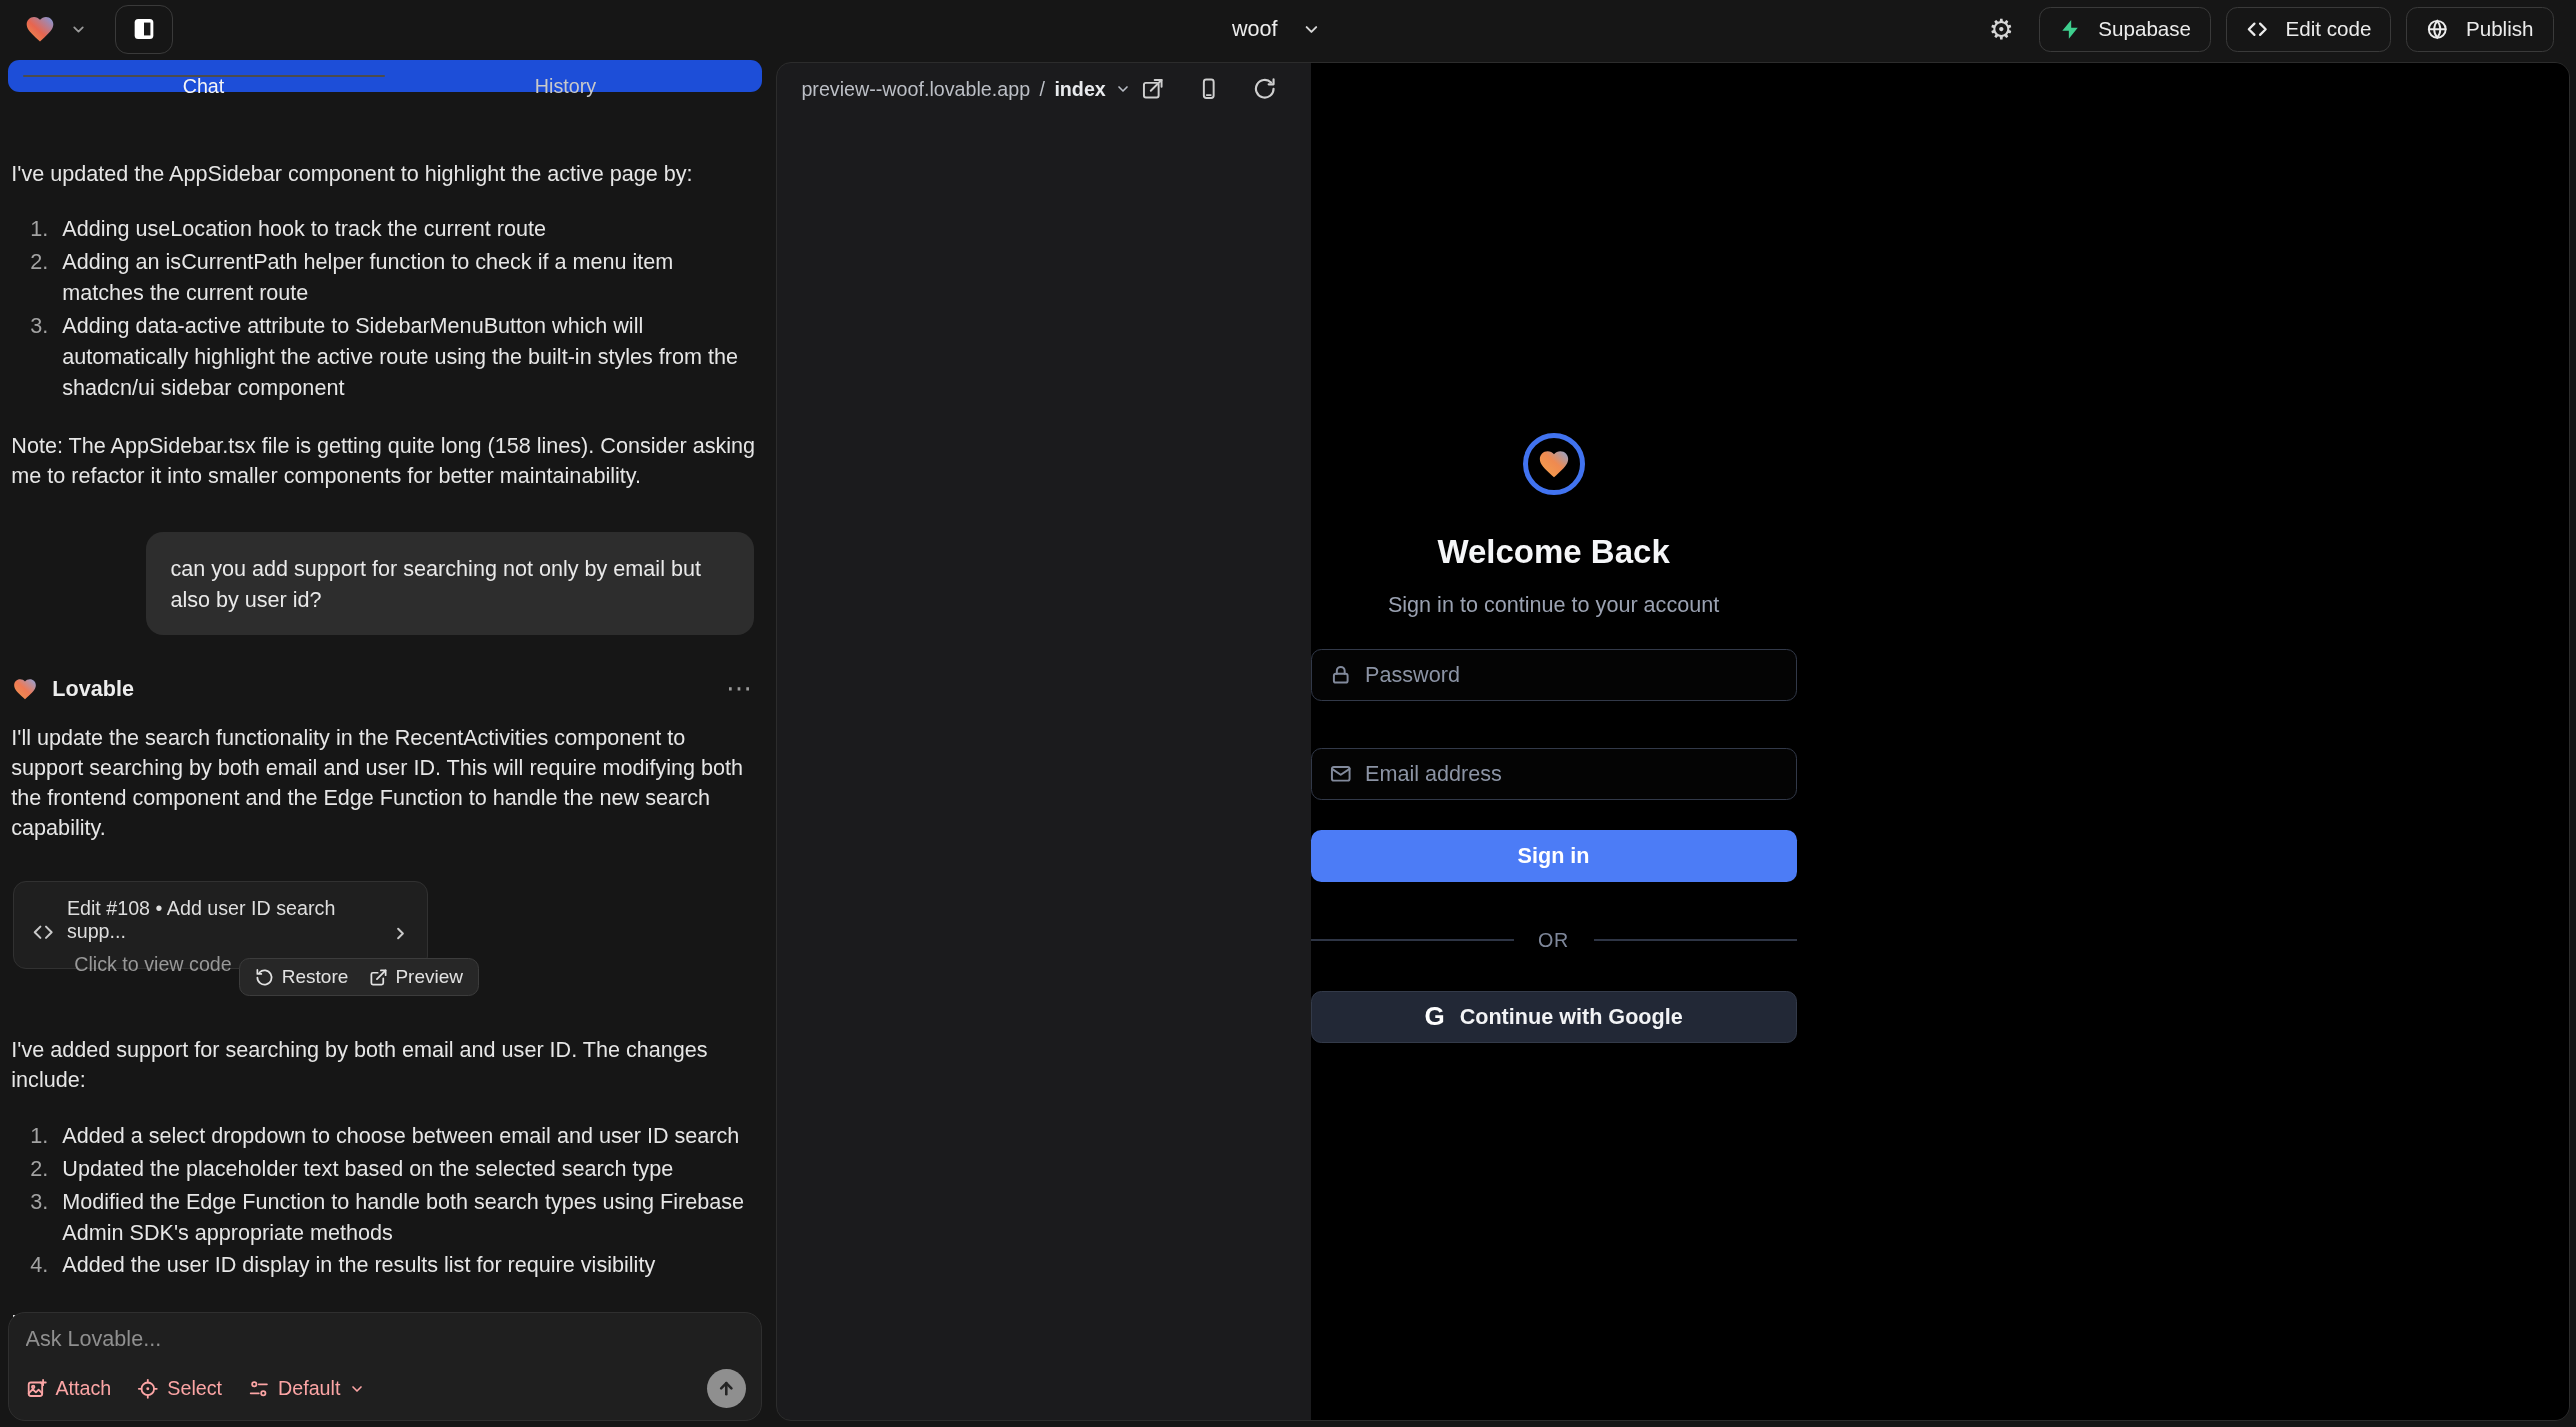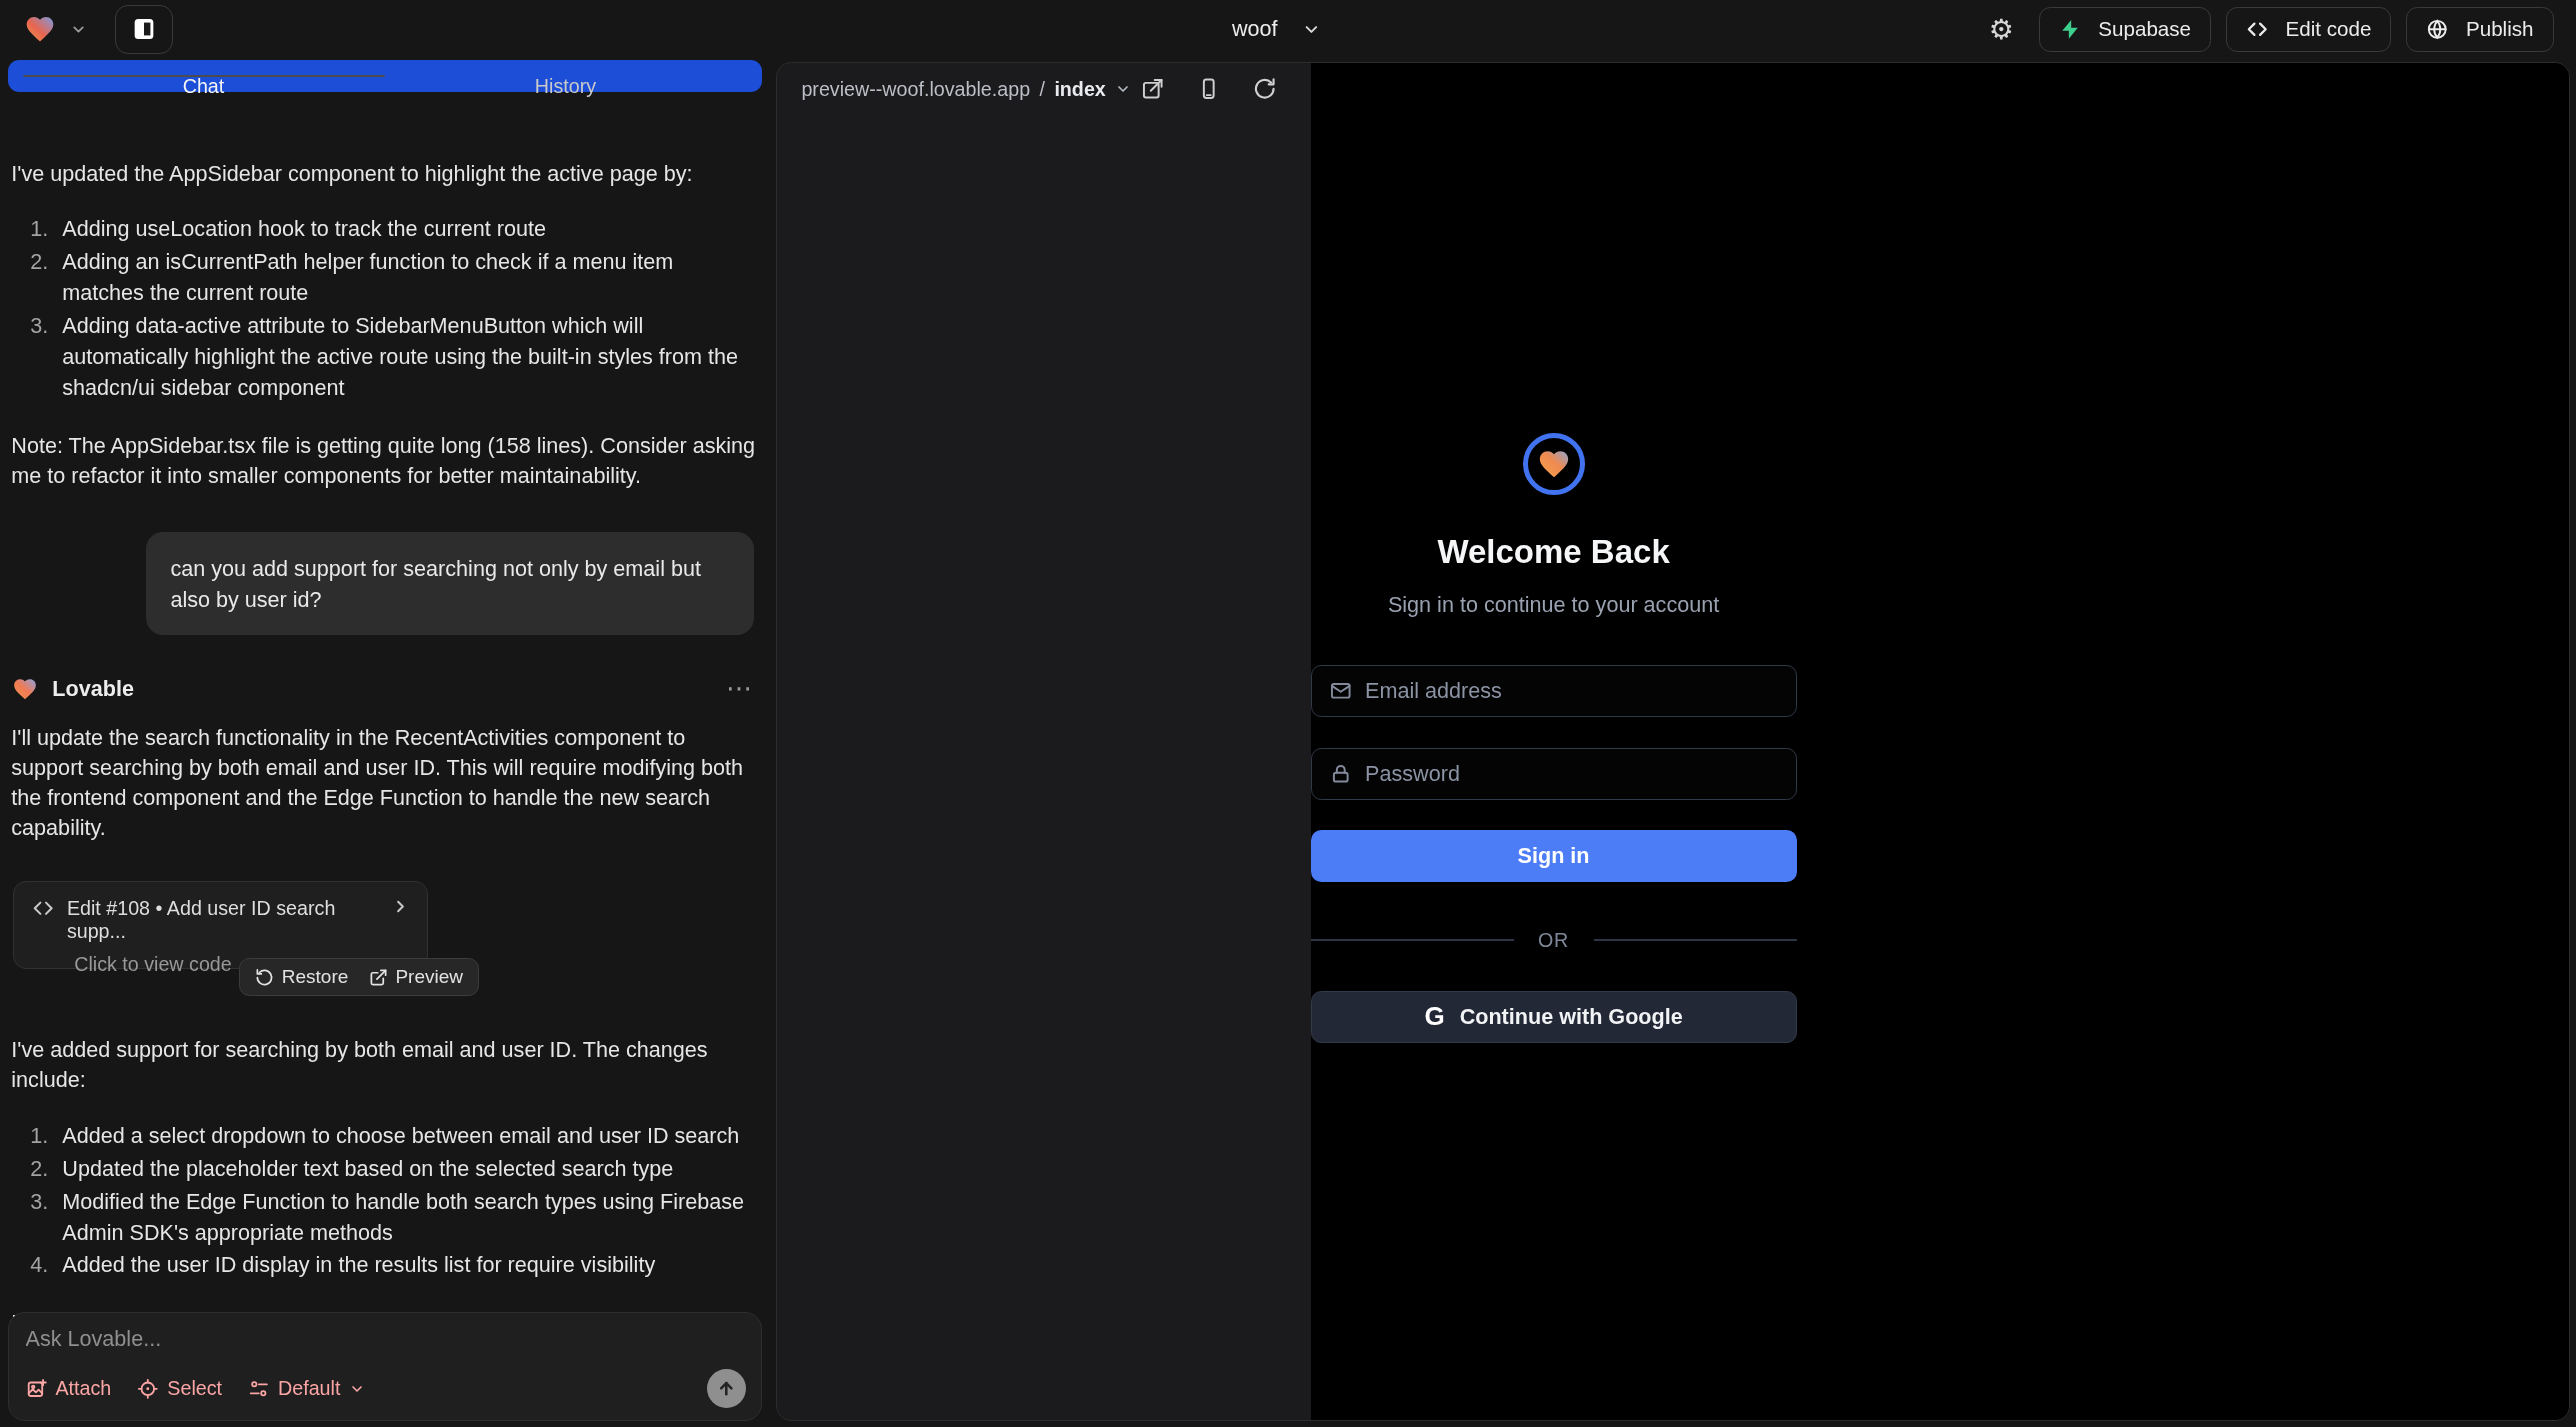--- a/index.html
+++ b/index.html
@@ -76,21 +76,21 @@
   .assistant-menu { margin-left: auto; margin-right: 7.5px; background: none; border: none;
     color: #9a9a9a; font-size: 26px; cursor: pointer; letter-spacing: 1.9px; }
   .assistant-row + .msg-p { margin-top: 19px; }
 
   .edit-wrap { position: relative; margin-top: 38px; height: 113px; }
   .edit-card {
     position: absolute; left: 1.9px; top: 0; width: 415px; height: 88px;
     background: #1f1f1f; border: 1.9px solid #313131; border-radius: 13px;
     padding: 15px 17px; cursor: pointer;
   }
-  .edit-card-title { display: flex; align-items: flex-start; gap: 11.3px; font-size: 19.7px; color: #dedede; }
+  .edit-card-title { display: flex; align-items: flex-end; gap: 11.3px; font-size: 19.7px; color: #dedede; }
   .edit-card-title .spacer { flex: 1; }
   .edit-card-sub { margin: 9.4px 0 0 43px; font-size: 19.7px; color: #989898; }
   .restore-pill {
     position: absolute; left: 228px; top: 77px; height: 38px;
     background: #272727; border: 1.9px solid #3c3c3c; border-radius: 10.3px;
     display: flex; align-items: center; gap: 20.6px; padding: 0 15px;
   }
   .pill-item { display: flex; align-items: center; gap: 7.5px; background: none; border: none;
     color: #e2e2e2; font-size: 19px; cursor: pointer; font-family: inherit; }
 
@@ -465,38 +465,38 @@
                   <stop offset="1" stop-color="#8fa4cf"></stop>
             </linearGradient>
               </defs>
             <path fill="url(#hg3)" d="M12 21.35l-1.45-1.32C5.4 15.36 2 12.28 2 8.5 2 5.42 4.42 3 7.5 3c1.74 0 3.41.81 4.5 2.09C13.09 3.81 14.76 3 16.5 3 19.58 3 22 5.42 22 8.5c0 3.78-3.4 6.86-8.55 11.54L12 21.35z"></path>
           </svg>
         </span>
       </div>
       <div class="auth-title">Welcome Back</div>
       <div class="auth-sub">Sign in to continue to your account</div>
 
+      <div class="auth-field password">
+        <span>
+          <svg width="23.5" height="23.5" viewBox="0 0 24 24" fill="none" stroke="currentColor" stroke-width="2" stroke-linecap="round" stroke-linejoin="round">
+              <rect x="5" y="11" width="14" height="9" rx="2"></rect>
+              <path d="M8 11V8a4 4 0 0 1 8 0v3"></path>
+            </svg>
+        </span>
+        <input class="auth-input" type="password" placeholder="Password" style="">
+      </div>
+
       <div class="auth-field email">
         <span>
           <svg width="23.5" height="23.5" viewBox="0 0 24 24" fill="none" stroke="currentColor" stroke-width="2" stroke-linecap="round" stroke-linejoin="round">
               <rect x="3" y="5" width="18" height="14" rx="2"></rect>
               <polyline points="3 7 12 13 21 7"></polyline>
             </svg>
         </span>
         <input class="auth-input" placeholder="Email address" style="">
-      </div>
-
-      <div class="auth-field password">
-        <span>
-          <svg width="23.5" height="23.5" viewBox="0 0 24 24" fill="none" stroke="currentColor" stroke-width="2" stroke-linecap="round" stroke-linejoin="round">
-              <rect x="5" y="11" width="14" height="9" rx="2"></rect>
-              <path d="M8 11V8a4 4 0 0 1 8 0v3"></path>
-            </svg>
-        </span>
-        <input class="auth-input" type="password" placeholder="Password" style="">
       </div>
 
       <button class="signin-btn">Sign in</button>
 
       <div class="or-row">
         <span class="line"></span>
         <span class="or-text">OR</span>
         <span class="line"></span>
       </div>
 

